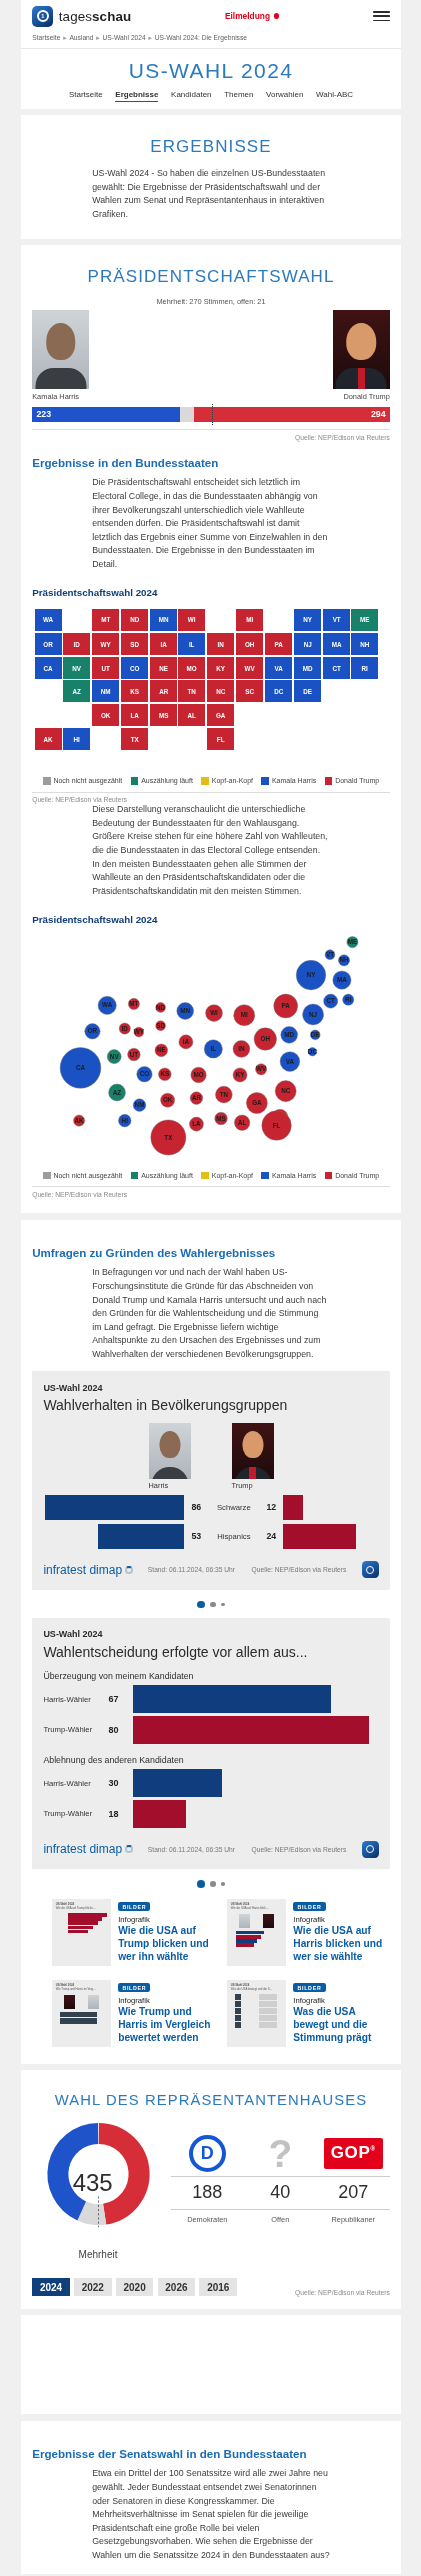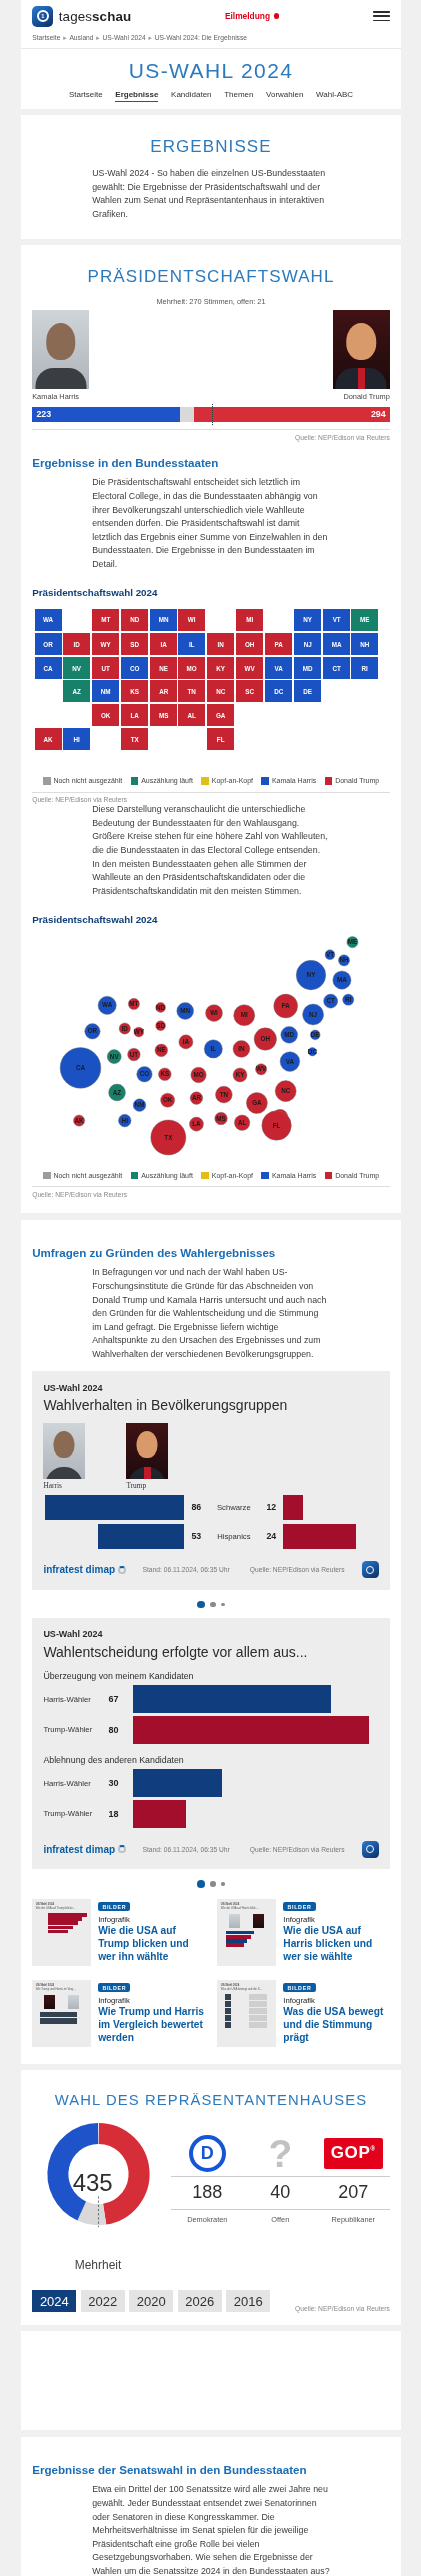--- a/index.html
+++ b/index.html
@@ -57,74 +57,74 @@
   .tile { position:absolute; width:29px; height:24px; border:0.7px solid #fff; display:flex; align-items:center; justify-content:center; color:#fff; font-size:6.3px; font-weight:bold; cursor:pointer; }
   .legend { display:flex; justify-content:center; gap:8.4px; margin-top:9.8px; flex-wrap:wrap; }
   .leg-item { display:flex; align-items:center; gap:2.8px; font-size:7px; color:#444; }
   .leg-sw { width:7.7px; height:7.7px; display:inline-block; }
   .bubble-svg text { font-size:9px; fill:#1c1c1c; font-weight:bold; }
 
   
   .panel { background:#ededed; padding:11.2px; margin-top:9.8px; }
   .panel .kicker { font-size:9px; font-weight:bold; color:#2b2b2b; }
   .panel .ptitle { font-size:14px; color:#2b2b2b; margin:4.2px 0 9.8px; font-weight:normal; }
-  .demo-photos { display:flex; gap:41px;font-family:Liberation Serif, serif; }
+  .demo-photos { display:flex; justify-content:center; gap:41px; }
   .demo-photos .ph { width:42px; height:56px; }
   .demo-photos .col { text-align:left; font-size:7.4px; color:#333; }
   .demo-photos .col .lbl { margin-top:2.8px; }
   .demo-row { display:flex; align-items:center; margin-top:4.2px; height:25px; }
   .demo-left { width:141px; display:flex; justify-content:flex-end; }
   .demo-left .bar { height:25px; }
   .demo-num { width:24px; text-align:center; font-size:8.8px; font-weight:bold; color:#222; }
   .demo-cat { width:51px; text-align:center; font-size:7.7px; color:#333; }
   .demo-right { flex:1; } .demo-right .bar { height:25px; }
   .panel-footer { display:flex; align-items:center; margin-top:12.6px; gap:7px; }
-  .ifd { color:#0b5da3; font-size:10px; font-weight:bold; display:flex; align-items:center; gap:2.8px; }
+  .ifd { color:#0b5da3; font-size:12px; font-weight:normal; display:flex; align-items:center; gap:2.8px; }
   .ifd .ring { width:7.7px; height:7.7px; border:2.1px solid #b9c3cc; border-top-color:#0b5da3; border-radius:50%; display:inline-block; }
   .pf-meta { flex:1; display:flex; justify-content:space-around; font-size:6.7px; color:#777; }
   .ts-mini { width:17px; height:17px; border-radius:4.2px; background:linear-gradient(145deg,#2a7ad2,#0a2f66); display:flex; align-items:center; justify-content:center; }
   .ts-mini i { width:8.4px; height:8.4px; border:1.4px solid #fff; border-radius:50%; display:block; }
   .group-title { font-size:8.8px; color:#2e2e2e; margin:11.2px 0 4.2px; }
   .mot-row { display:flex; align-items:center; height:28px; margin-bottom:2.8px; }
   .mot-label { width:65px; font-size:7.7px; color:#333; }
   .mot-num { width:25px; font-size:9px; font-weight:bold; color:#222; }
   .mot-bar { height:28px; }
   .dots { display:flex; justify-content:center; align-items:center; gap:5.6px; margin:11.2px 0 4.2px; }
   .dots i { border-radius:50%; background:#8a8a8a; display:block; cursor:pointer; }
   .dots i.d0 { width:7.7px; height:7.7px; background:#0b5da3; }
   .dots i.d1 { width:5.6px; height:5.6px; }
   .dots i.d2 { width:3.5px; height:3.5px; }
 
   
-  .teaser-grid { display:grid; grid-template-columns:1fr 1fr; gap:14px 12.6px; margin-top:11.2px; }
+  .teaser-grid { display:grid; grid-template-columns:1fr 1fr; gap:14px 12.6px; margin-top:11.2px;margin-left:20px; }
   .teaser { display:flex; gap:7px; cursor:pointer; }
   .thumb { width:59px; height:67px; background:#ececec; flex:none; padding:3.5px; font-size:2.8px; color:#555; position:relative; }
   .thumb .t1 { font-weight:bold; } .thumb .t2 { margin-bottom:2.8px; }
   .thumb .mbar { height:3.5px; margin:0.7px 0 0.7px 12.6px; }
   .thumb .mph { width:11.2px; height:14px; display:inline-block; margin:0.7px 4.2px 1.4px 8.4px; }
   .badge { display:inline-block; background:#0b5da3; color:#fff; font-size:5.3px; font-weight:bold; letter-spacing:0.7px; padding:1.4px 4.2px; border-radius:2.1px; }
   .kick2 { font-size:7.7px; color:#222; margin:3.5px 0 1.4px; }
   .t-title { font-size:10.2px; font-weight:bold; color:#0b5da3; line-height:1.25; }
 
   
   .house-flex { display:flex; align-items:flex-start; gap:7px; margin-top:4.2px; }
   .donut-wrap { width:141px; text-align:center; position:relative; }
   .donut-center { position:absolute; top:51px; left:0; width:121px; text-align:center; font-size:24px; color:#2e2e2e; }
-  .maj-label { font-size:12px; color:#444; margin-top:19px; }
+  .maj-label { font-size:10px; color:#444; margin-top:10px; }
   .stats { flex:1; display:flex; justify-content:space-between; padding-top:12.6px; }
   .stat { width:73px; text-align:center; }
   .stat .icon-box { height:45px; display:flex; align-items:center; justify-content:center; }
   .stat .val { font-size:18px; color:#2e2e2e; border-top:0.7px solid #ccc; border-bottom:0.7px solid #ccc; padding:5.6px 0; }
   .stat .lbl { font-size:7.4px; color:#555; margin-top:5.6px; }
   .dem-ring { width:37px; height:37px; border-radius:50%; border:4.9px solid #1556d6; display:flex; align-items:center; justify-content:center; color:#1556d6; font-weight:bold; font-size:18px; }
   .q-mark { font-size:39px; font-weight:bold; color:#c2c2c2; line-height:1; }
   .gop-box { background:#e2001a; color:#fff; font-weight:bold; font-size:17px; padding:5.6px 7px; border-radius:2.1px; letter-spacing:0.7px; }
   .gop-box sup { font-size:6.3px; }
   .years { display:flex; gap:4.2px; margin-top:18px; }
-  .year { font-size:13px; font-weight:normal; padding:3.5px 7.7px; background:#e4e4e4; color:#333; cursor:pointer; }
+  .year { font-size:10px; font-weight:bold; padding:3.5px 7.7px; background:#e4e4e4; color:#333; cursor:pointer; }
   .year.active { background:#10407c; color:#fff; }
   .house-bottom { display:flex; justify-content:space-between; align-items:flex-end; } .spacer-md { height:77px; }
 </style>
 </head>
 <body>
 
 <div class="page">
 
   <div class="card header-card">
     <div class="topbar">

